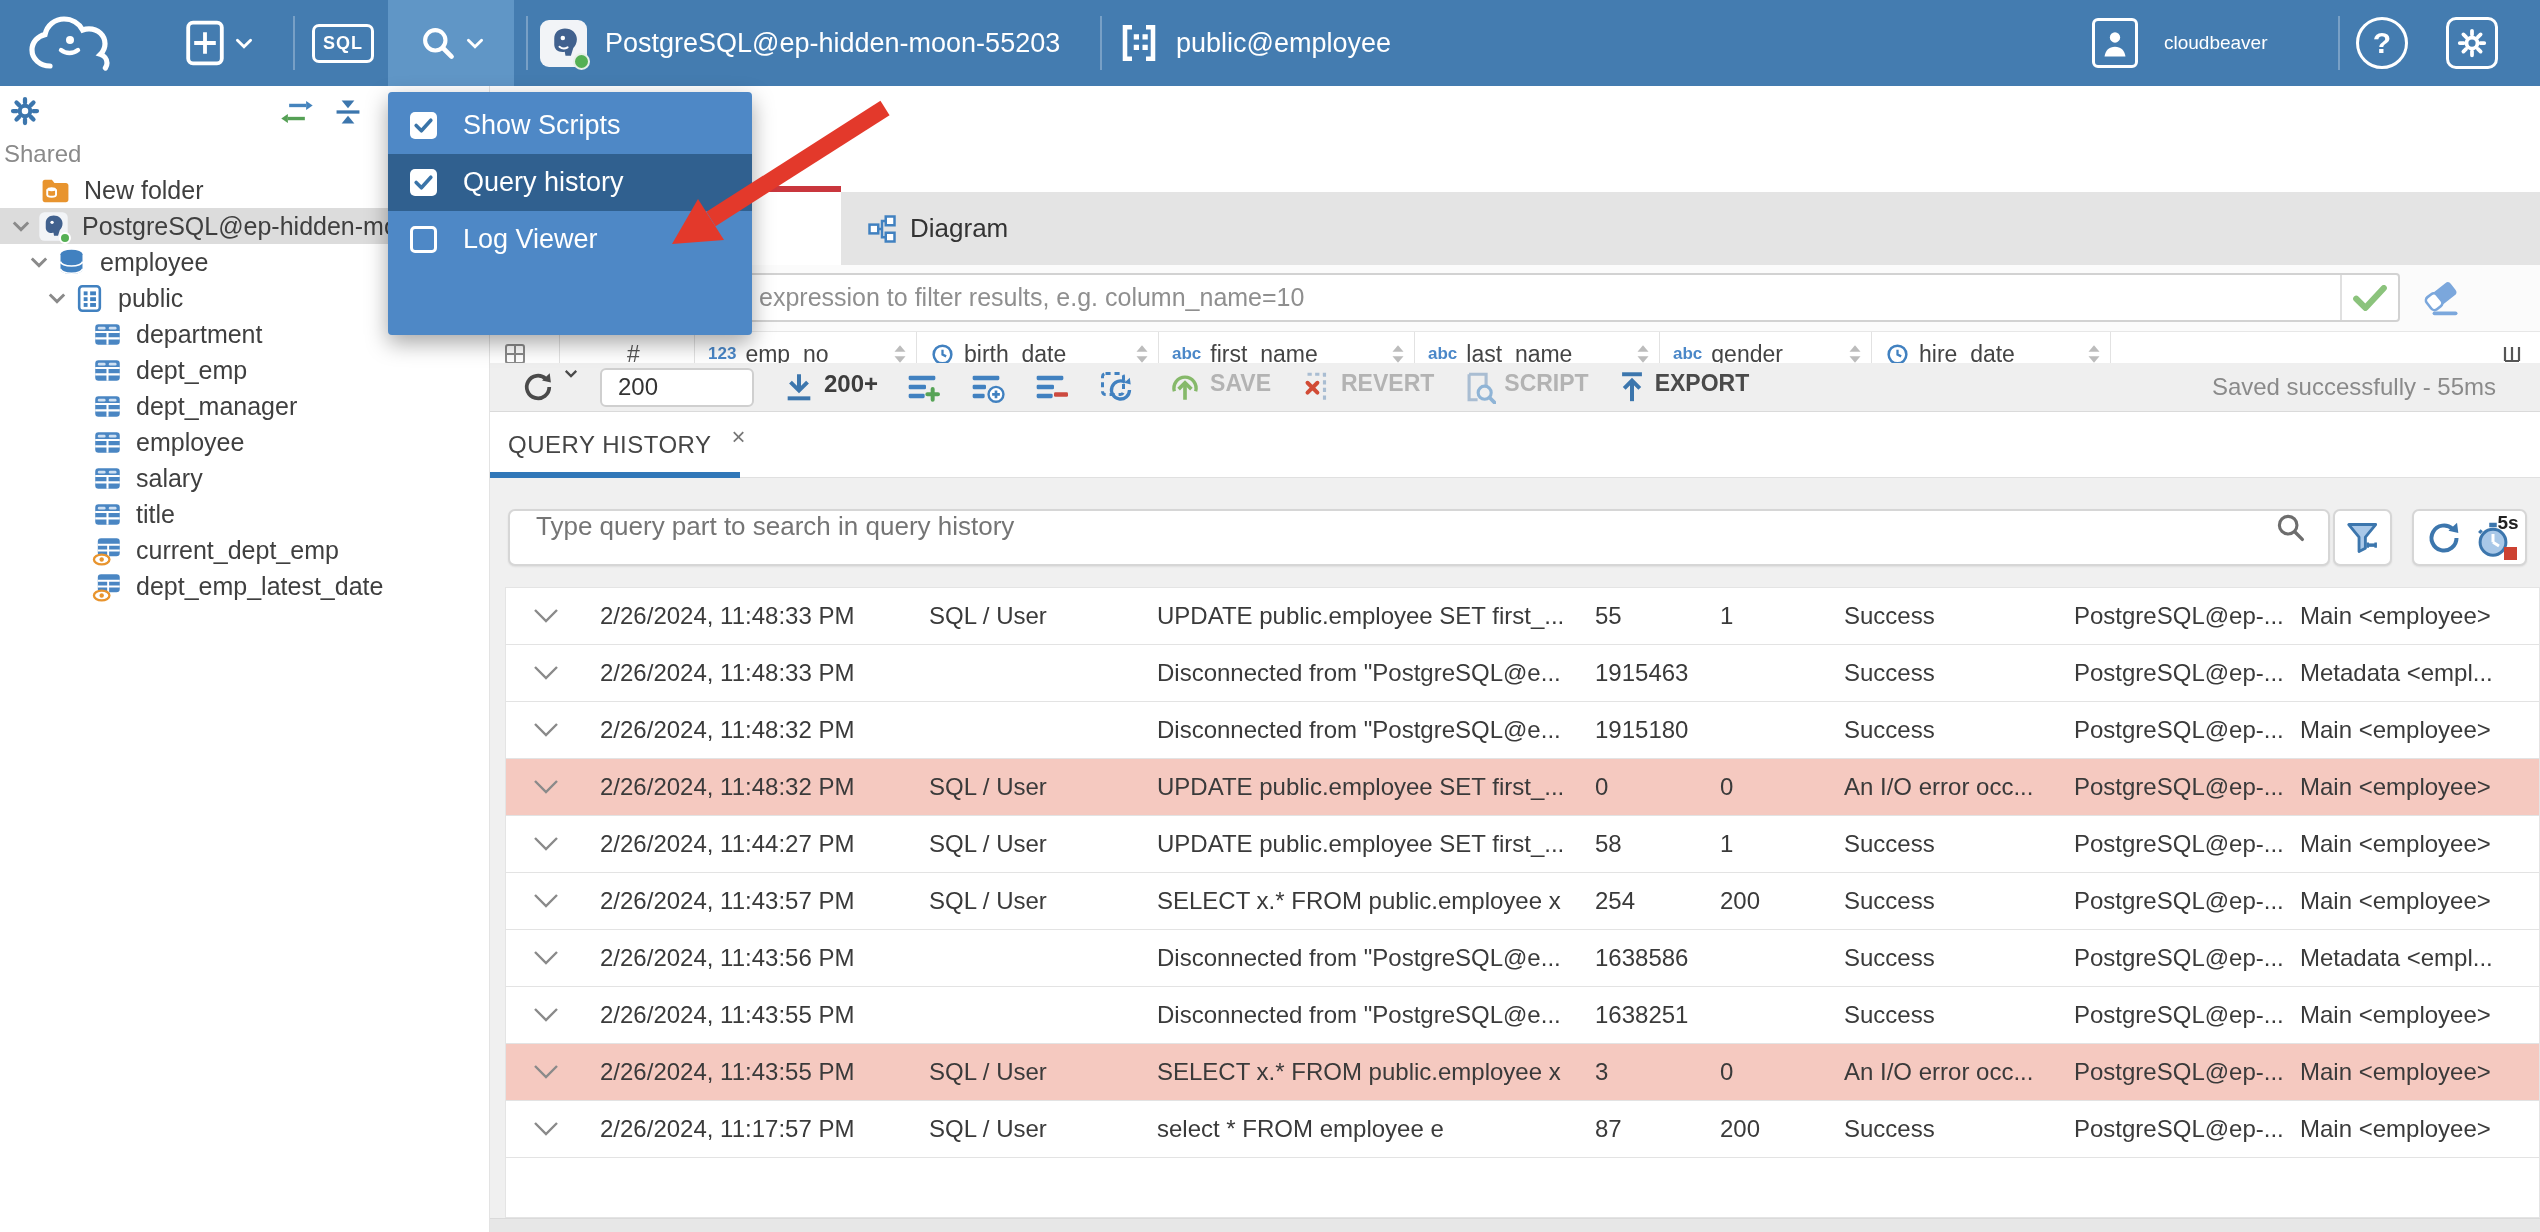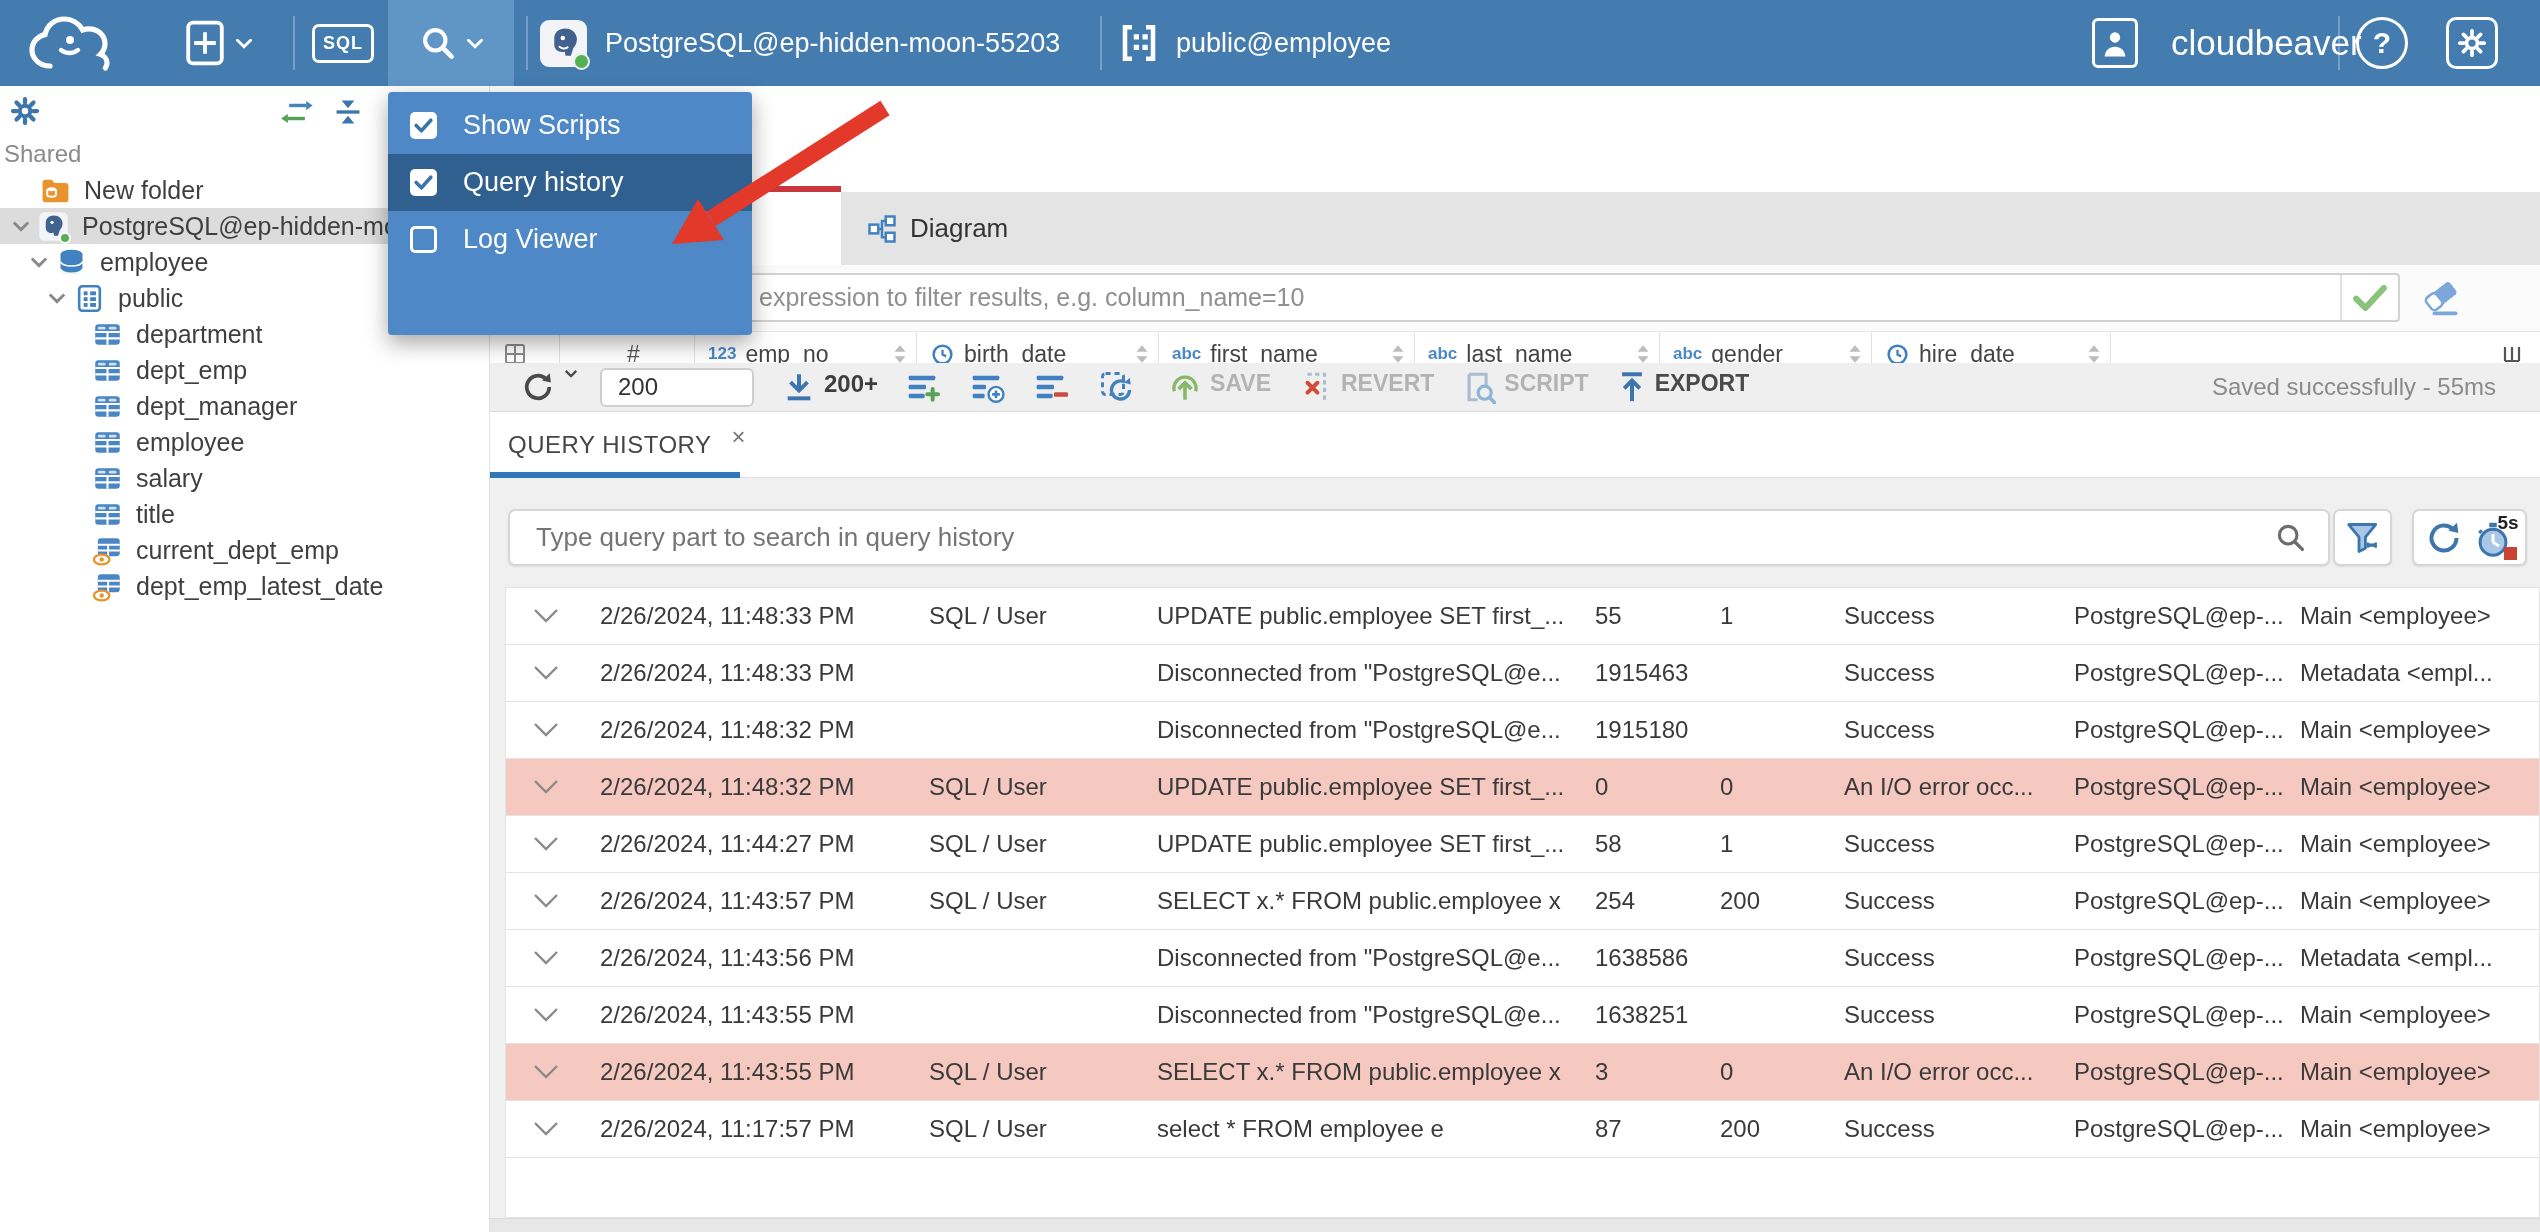--- a/index.html
+++ b/index.html
@@ -10,21 +10,21 @@
   
   .topbar{position:absolute;left:0;top:0;width:2540px;height:86px;background:#447cb0;color:#fff}
   .topbar .vsep{position:absolute;top:16px;width:2px;height:54px;background:rgba(255,255,255,.28)}
   .tb-item{position:absolute;top:0;height:86px;display:flex;align-items:center;color:#fff}
   .tb-logo{left:22px}
   .tb-plus{left:183px;gap:8px}
   .tb-sql{left:312px}
   .tb-tools{left:388px;width:126px;background:#6096c6;justify-content:center;gap:9px}
   .tb-conn{left:540px;gap:18px;font-size:27px}
   .tb-schema{left:1118px;gap:16px;font-size:27px}
-  .tb-user{left:2092px;gap:33px;font-size:35px}
+  .tb-user{left:2092px;gap:26px;font-size:19px}
   .tb-help{left:2356px}
   .tb-gear{left:2446px}
   .pgtile{position:relative;width:47px;height:47px;background:#f2f4f7;border-radius:9px;display:flex;align-items:center;justify-content:center}
   .pgtile svg{width:36px;height:36px}
   .pgdot{position:absolute;right:-3px;bottom:-3px;width:17px;height:17px;border-radius:50%;background:#55b054;border:2px solid #e8f0e8}
   .sqlbadge{border:3.5px solid #fff;border-radius:7px;padding:6px 8px;font-size:18px;font-weight:bold;letter-spacing:1px}
   .circlebtn{width:52px;height:52px;border:3.5px solid #fff;border-radius:50%;display:flex;align-items:center;justify-content:center;font-size:30px;font-weight:bold}
   .sqbtn{width:52px;height:52px;border:3.5px solid #fff;border-radius:10px;display:flex;align-items:center;justify-content:center}
   .avatarbtn{width:46px;height:50px;border:3.5px solid #fff;border-radius:6px;display:flex;align-items:center;justify-content:center}
   .icon{display:inline-flex;align-items:center;justify-content:center;line-height:0}
@@ -76,21 +76,21 @@
   .tb-status{margin-left:auto;margin-right:44px;font-size:24px;color:#8a8a8a}
   .mlg{margin-left:28px}
 
   
   .qh-panel{position:absolute;left:0;top:326px;width:2050px;height:820px;background:#f0f0f0}
   .qh-tabs{position:absolute;left:0;top:0;width:2050px;height:66px;background:#fff;border-bottom:1px solid #e0e0e0}
   .qh-tab{position:absolute;left:0;top:0;height:66px;display:flex;align-items:center;padding-left:18px;gap:20px;font-size:24px;color:#454545;letter-spacing:.5px;cursor:pointer}
   .qh-close{font-size:24px;color:#777;position:relative;top:-8px;cursor:pointer}
   .qh-underline{position:absolute;left:0;top:60px;width:250px;height:6px;background:#3077b8}
   .qh-search-row{position:absolute;left:0;top:97px;width:2050px;height:57px}
-  .qh-search{position:absolute;left:18px;top:0;width:1822px;height:57px;background:#fff;border:2px solid #d6d6d6;border-radius:7px;display:flex;align-items:center;box-shadow:0 1px 2px rgba(0,0,0,.08)}
+  .qh-search{position:absolute;left:18px;top:0;width:1822px;height:57px;background:#fff;border:2px solid #d6d6d6;border-radius:7px;display:flex;align-items:flex-start;box-shadow:0 1px 2px rgba(0,0,0,.08)}
   .qh-search input{flex:1;border:none;outline:none;font-size:26px;color:#444;padding-left:26px;background:transparent;font-family:"Liberation Sans","DejaVu Sans",sans-serif}
   .qh-search input::placeholder{color:#757575}
   .qh-search .icon{margin-right:20px}
   .qh-filter-btn{position:absolute;left:1843px;top:0;width:59px;height:57px;background:#fff;border:2px solid #d6d6d6;border-radius:7px;display:flex;align-items:center;justify-content:center;box-shadow:0 1px 2px rgba(0,0,0,.08);cursor:pointer}
   .qh-refresh-group{position:absolute;left:1922px;top:0;width:115px;height:57px;background:#fff;border:2px solid #d6d6d6;border-radius:7px;display:flex;align-items:center;justify-content:space-evenly;box-shadow:0 1px 2px rgba(0,0,0,.08);cursor:pointer}
   .sw-wrap{position:relative;width:40px;height:44px}
   .sw-wrap svg{position:absolute;left:0;top:6px}
   .sw-5s{position:absolute;right:-4px;top:-4px;font-size:19px;font-weight:bold;color:#222}
   .sw-red{position:absolute;right:-2px;bottom:0;width:13px;height:13px;background:#cc4232}
 

